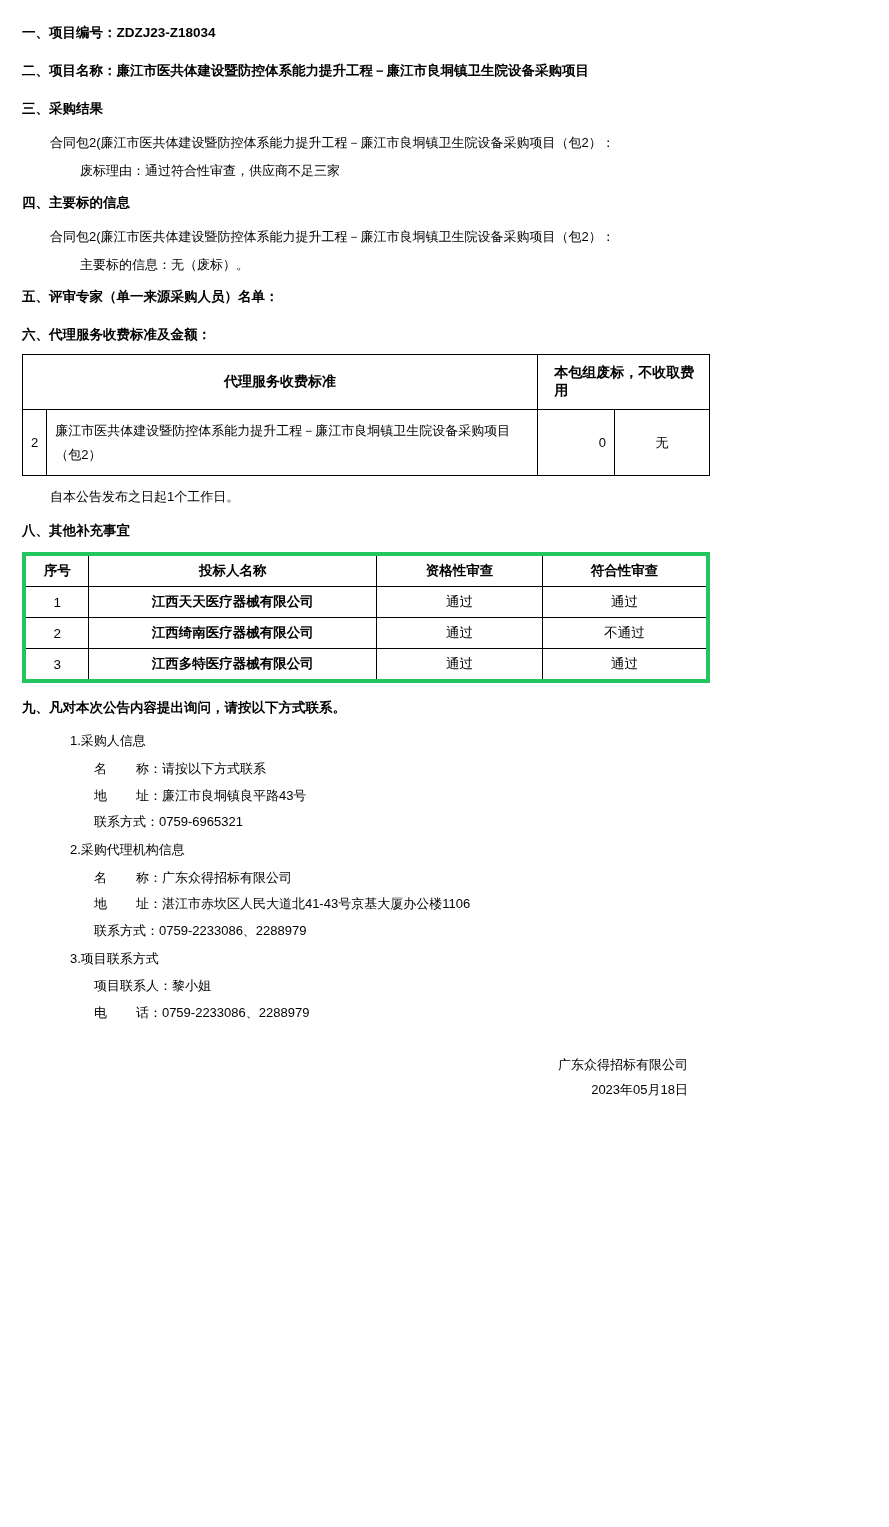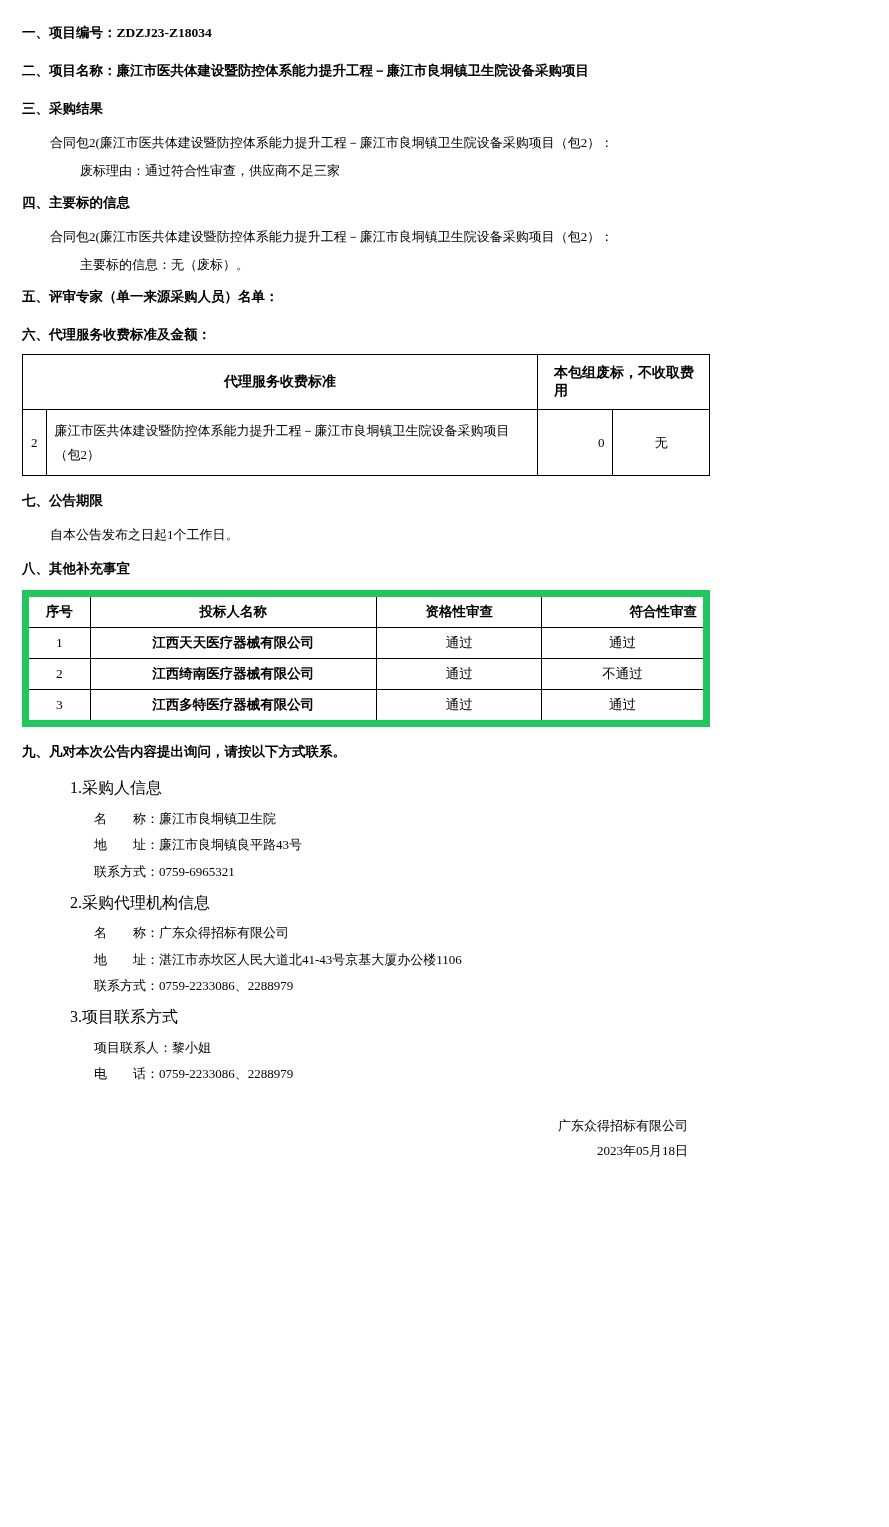--- a/index.html
+++ b/index.html
@@ -12,21 +12,20 @@
     min-height: 1527px;
     font-family: "Liberation Sans", sans-serif;
     color: #000000;
     font-size: 13px;
     position: relative;
   }
   .page {
     padding: 18px 22px 10px 22px;
     box-sizing: border-box;
     width: 732px;
-    font-family: Liberation Serif, serif;
   }
   .sec-head {
     font-weight: bold;
     font-size: 13.5px;
     margin: 0 0 6px 0;
     padding: 10px 0 4px 0;
   }
   .sec-head.first { padding-top: 6px; }
   .indent1 {
     margin-left: 28px;
@@ -36,21 +35,21 @@
   }
   .indent2 {
     margin-left: 58px;
     padding: 2px 0;
     font-size: 13px;
     line-height: 1.7;
   }
   .indent-list {
     margin-left: 48px;
     padding: 2px 0;
-    font-size: 16px;
+    font-size: 13px;
     line-height: 1.9;
   }
   .indent-sub {
     margin-left: 72px;
     padding: 1px 0;
     font-size: 13px;
     line-height: 1.9;
     white-space: pre;
   }
   table {
@@ -66,21 +65,21 @@
     border: 1px solid #000;
     padding: 9px 8px;
     vertical-align: middle;
   }
   .fee-table .c { text-align: center; }
   .fee-table .r { text-align: right; }
   .fee-table .hd { font-weight: bold; text-align: center; }
   .fee-table .big { font-size: 14px; }
   .bidder-table {
     margin: 8px 0 6px 0;
-    border: 7px solid #22c55e;
+    border: 4px solid #22c55e;
   }
   .bidder-table th, .bidder-table td {
     border: 1px solid #000;
     padding: 6px 6px;
     text-align: center;
     font-size: 13.5px;
   }
   .bidder-table th { font-weight: bold; }
   .bidder-table td.name { font-weight: bold; }
   .footer {
@@ -120,32 +119,31 @@
       </tr>
       <tr>
         <td class="c">2</td>
         <td style="line-height:1.8;">廉江市医共体建设暨防控体系能力提升工程－廉江市良垌镇卫生院设备采购项目（包2）</td>
         <td class="r">0</td>
         <td class="c">无</td>
       </tr>
     </tbody>
   </table>
 
-  <div class="sec-head">七、公告期限</div>
   <div class="indent1">自本公告发布之日起1个工作日。</div>
 
   <div class="sec-head">八、其他补充事宜</div>
 
   <table class="bidder-table">
     <thead>
       <tr>
         <th style="width:9%;">序号</th>
         <th style="width:40%;">投标人名称</th>
         <th style="width:23%;">资格性审查</th>
-        <th style="width:23%;text-align:right;">符合性审查</th>
+        <th style="width:23%;">符合性审查</th>
       </tr>
     </thead>
     <tbody>
       <tr>
         <td>1</td>
         <td class="name">江西天天医疗器械有限公司</td>
         <td>通过</td>
         <td>通过</td>
       </tr>
       <tr>
@@ -159,21 +157,21 @@
         <td class="name">江西多特医疗器械有限公司</td>
         <td>通过</td>
         <td>通过</td>
       </tr>
     </tbody>
   </table>
 
   <div class="sec-head">九、凡对本次公告内容提出询问，请按以下方式联系。</div>
 
   <div class="indent-list">1.采购人信息</div>
-  <div class="indent-sub"><span>名        称：</span><span>廉江市良垌镇卫生院</span></div>
+  <div class="indent-sub"><span>名        称：</span><span>请按以下方式联系</span></div>
   <div class="indent-sub"><span>地        址：</span><span>廉江市良垌镇良平路43号</span></div>
   <div class="indent-sub"><span>联系方式：</span><span>0759-6965321</span></div>
 
   <div class="indent-list">2.采购代理机构信息</div>
   <div class="indent-sub"><span>名        称：</span><span>广东众得招标有限公司</span></div>
   <div class="indent-sub"><span>地        址：</span><span>湛江市赤坎区人民大道北41-43号京基大厦办公楼1106</span></div>
   <div class="indent-sub"><span>联系方式：</span><span>0759-2233086、2288979</span></div>
 
   <div class="indent-list">3.项目联系方式</div>
   <div class="indent-sub"><span>项目联系人：</span><span>黎小姐</span></div>

